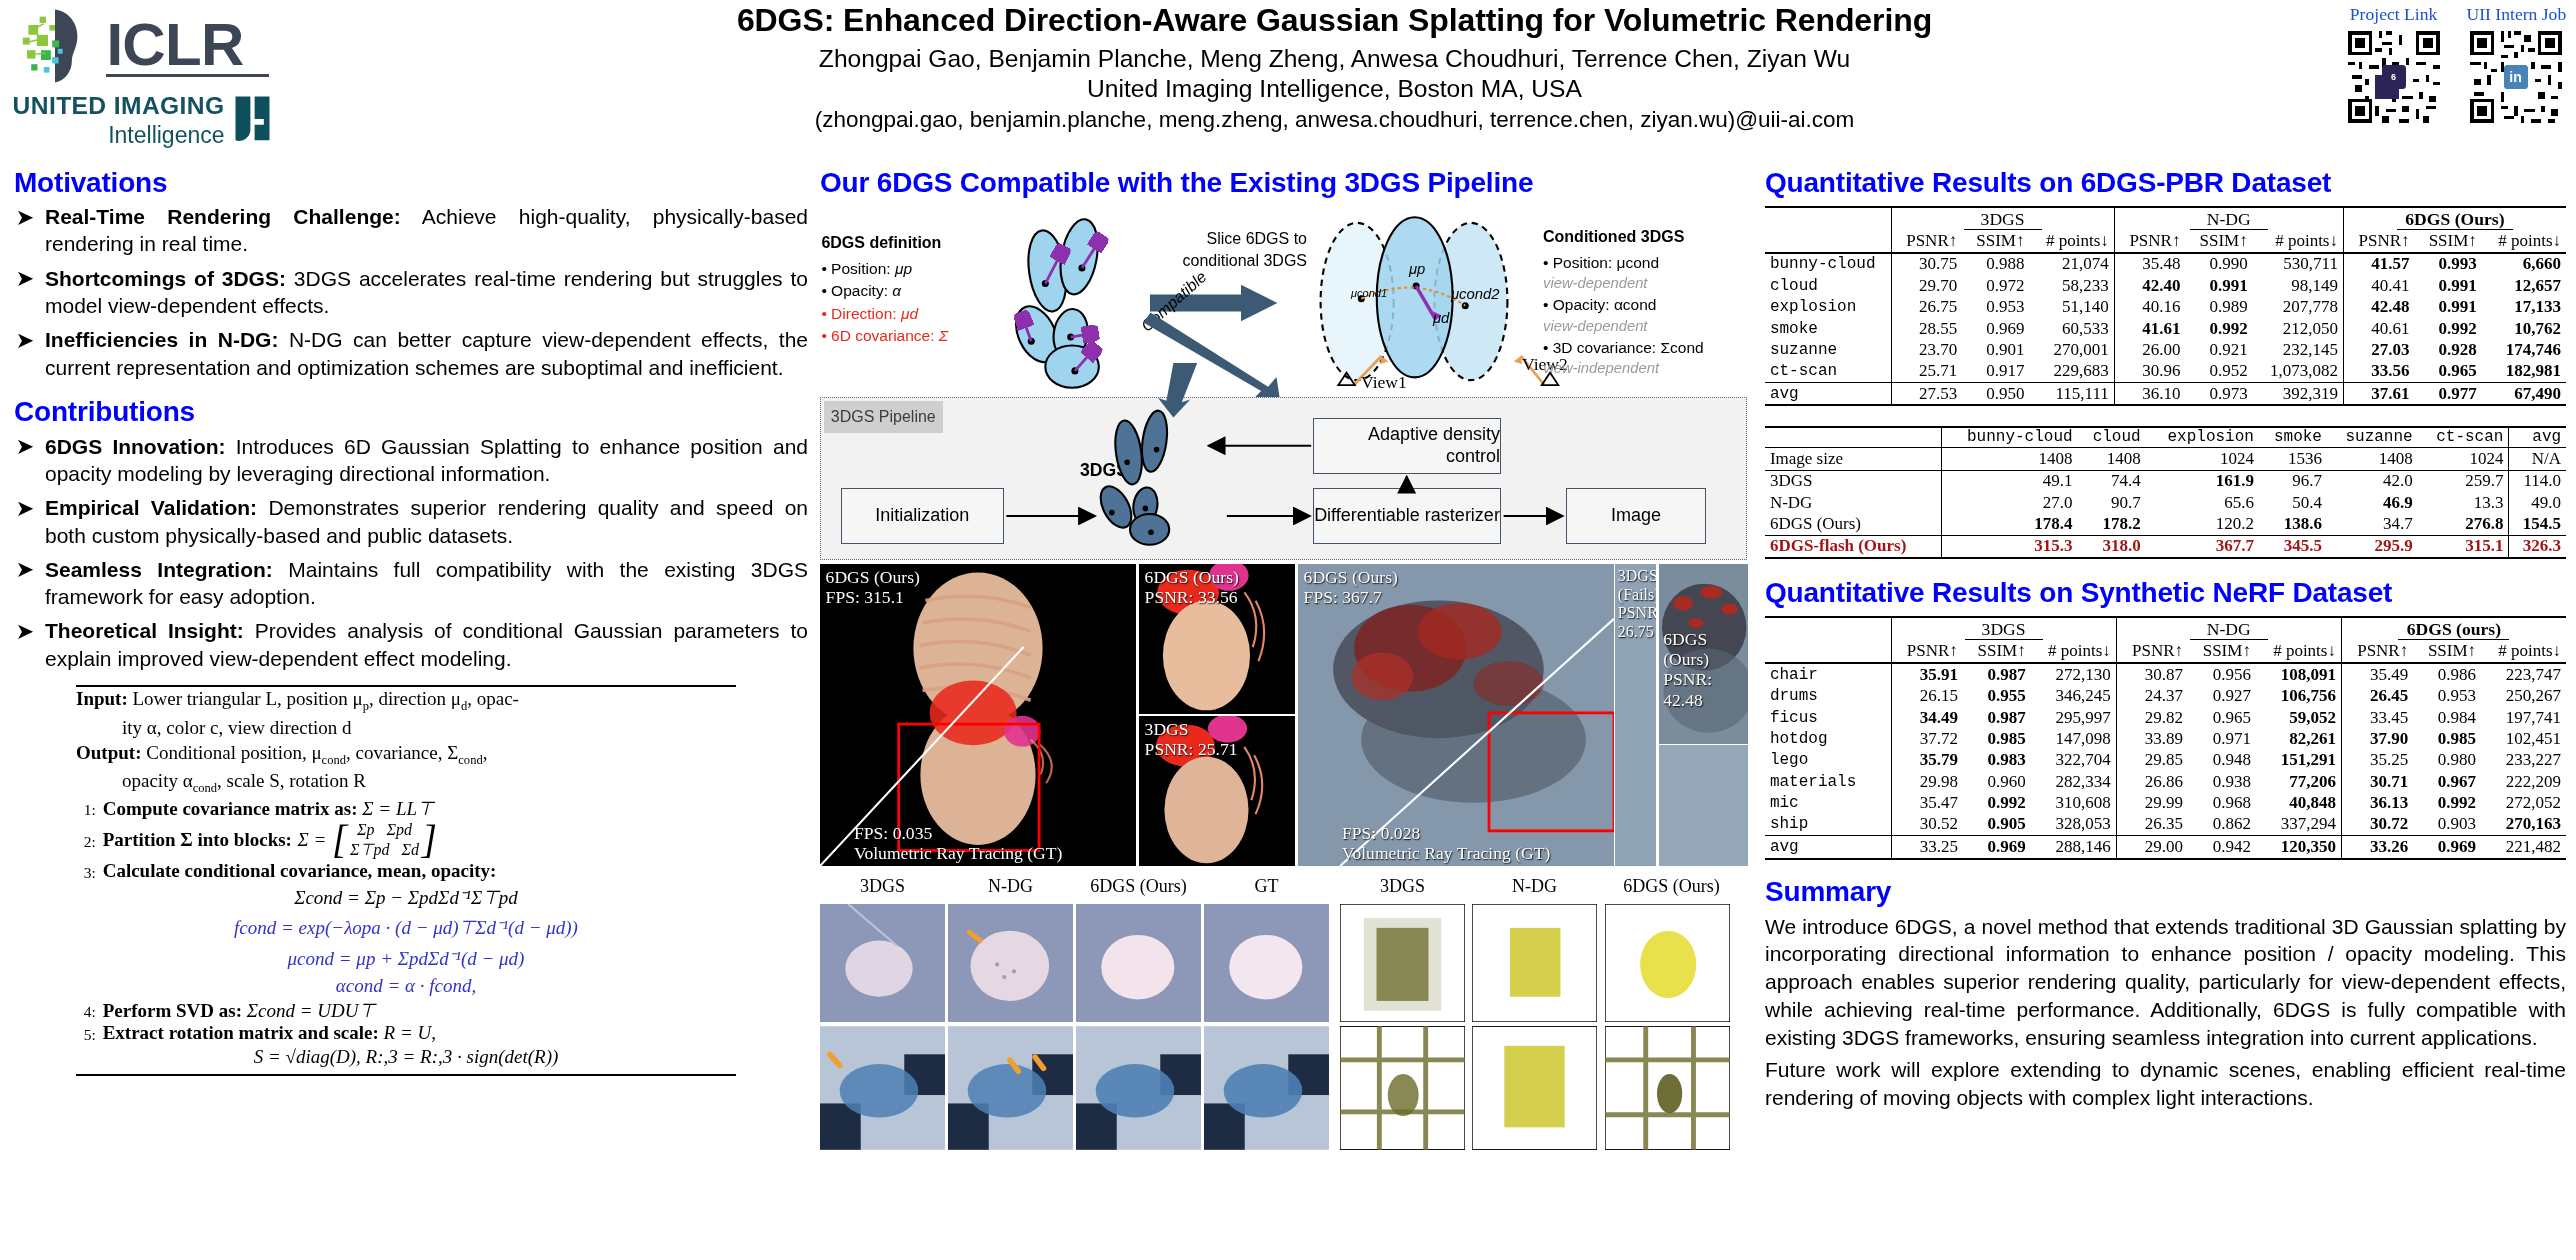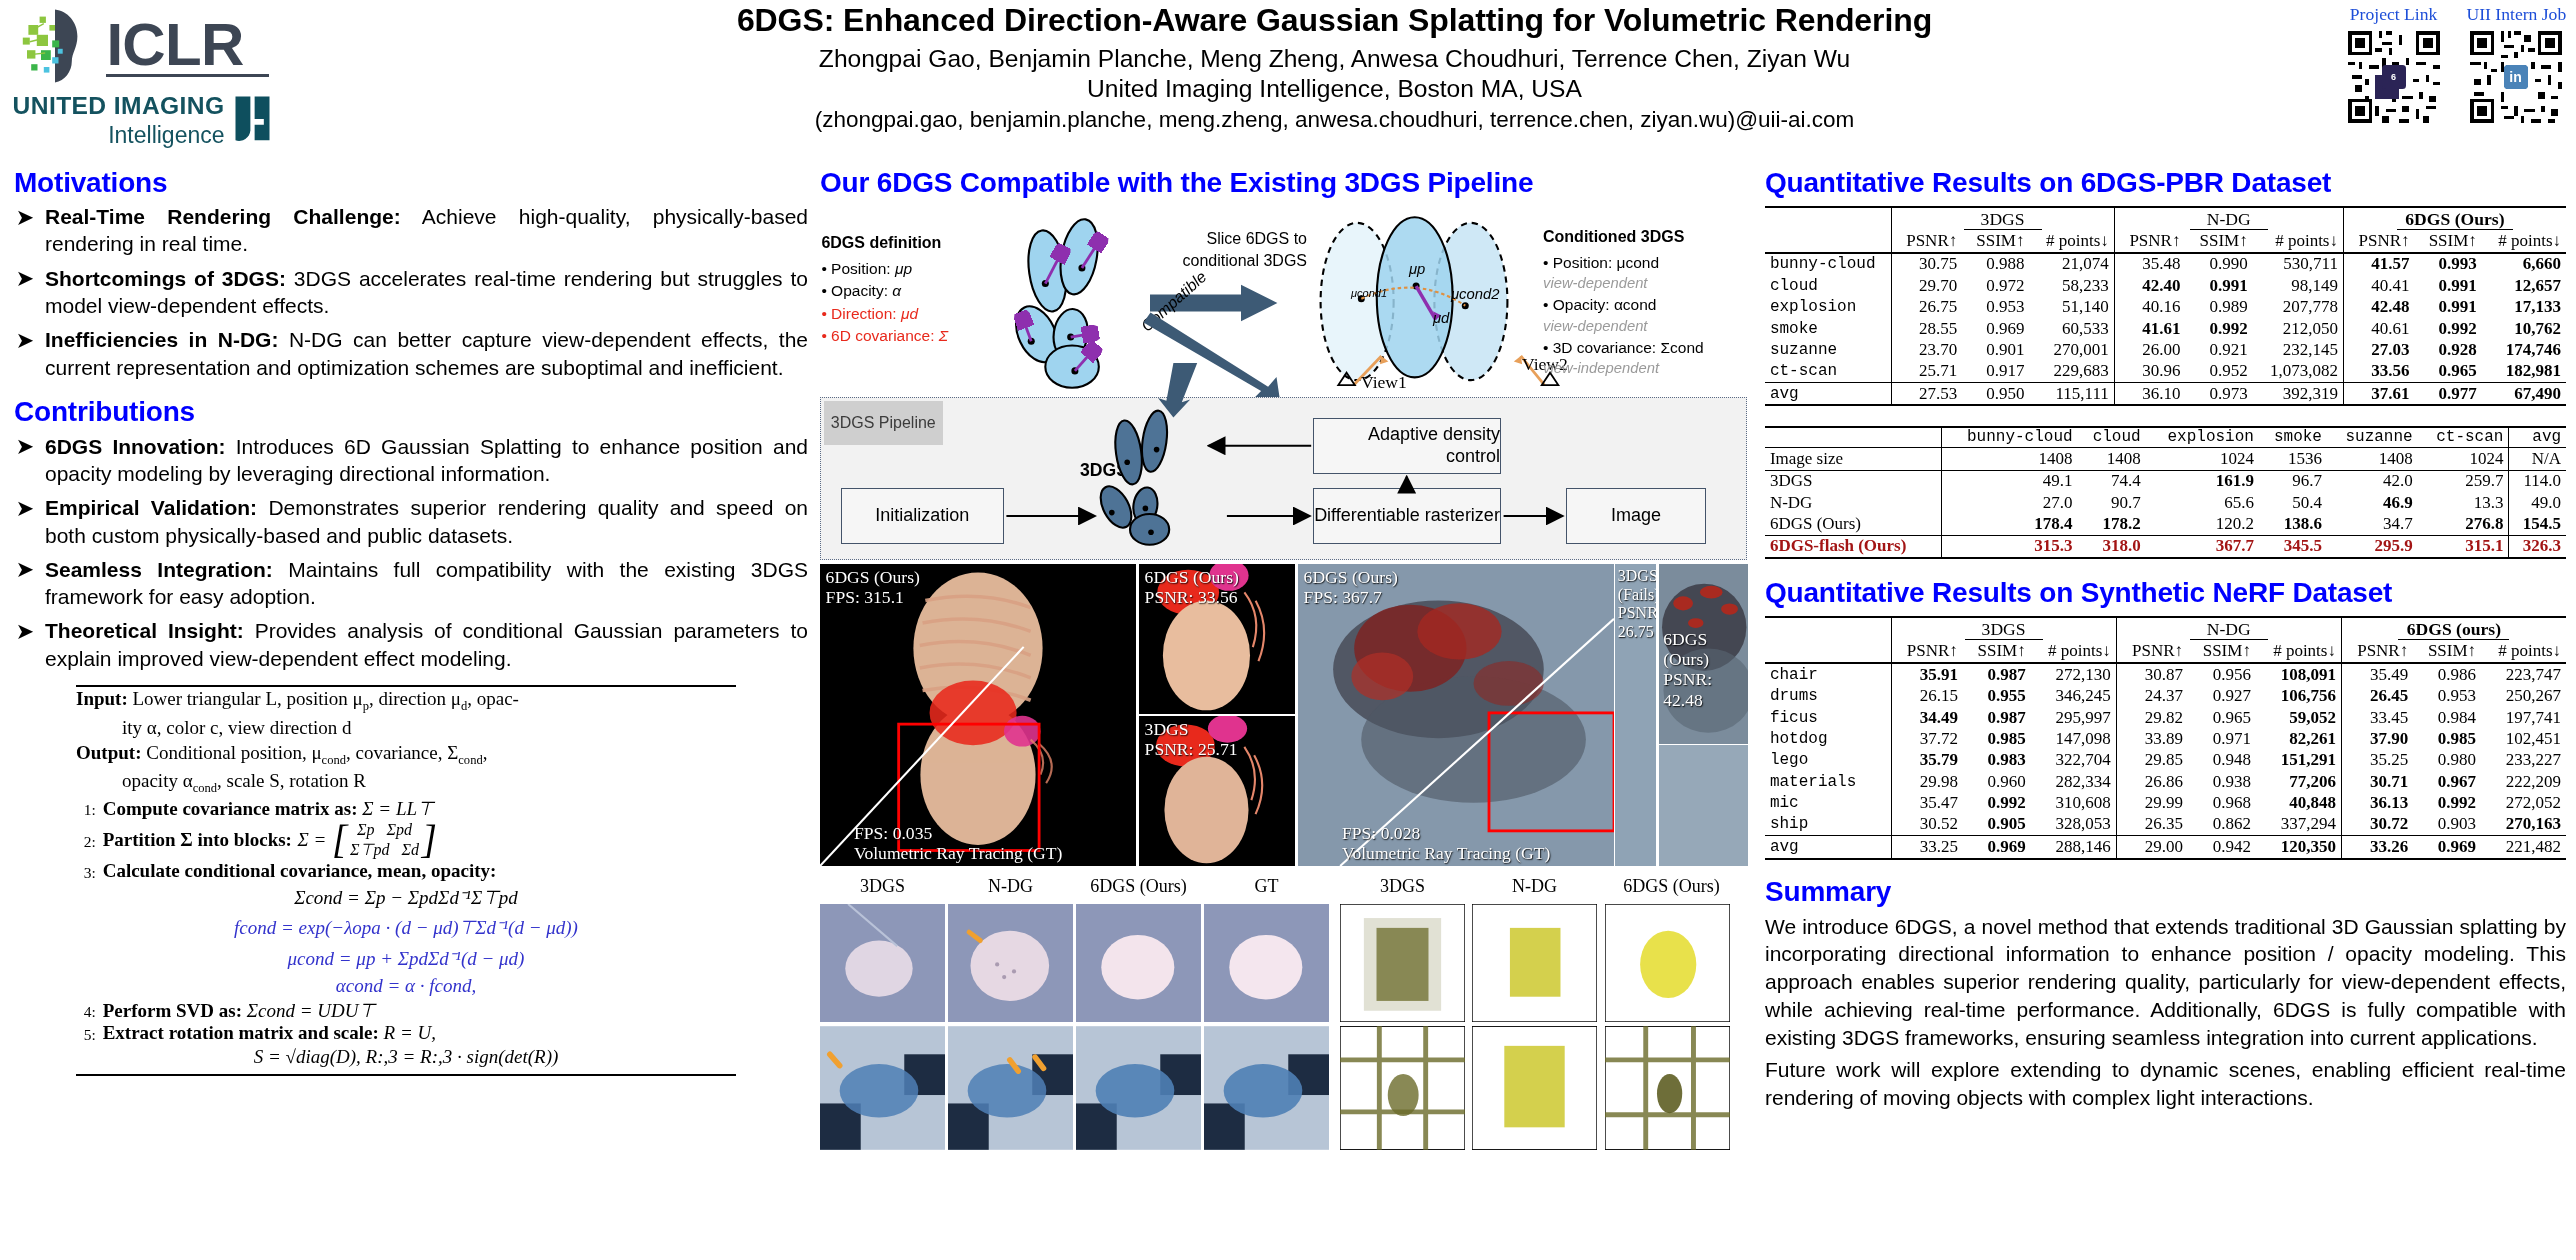--- a/index.html
+++ b/index.html
@@ -89,21 +89,21 @@
   .d-gray { color:#9a9a9a; font-style:italic; font-size:14.8px; line-height:1.35;}
   .slice-lbl { position:absolute; left: 325px; top: 25px; width: 162px;
                font-size:16px; color:#000; text-align:right; line-height:1.35;}
   .compat-lbl { position:absolute; left: 318px; top: 119px; font-size:16px;
                 transform: rotate(-42deg); transform-origin: left top; font-style:italic;}
 
   
   .pipeline { position:relative; width: 927px; height: 163px;
               border: 1.4px dotted #5b6b85; background:#f2f2f2; margin-top: 2.8px; }
   .pipe-tag { position:absolute; left:2.8px; top:2.8px; background:#cfcfcf; color:#3c3c3c;
-              font-size:16px; padding:13px 7px; }
+              font-size:16px; padding:7px 7px; }
   .pbox { position:absolute; background:#f6f6f6; border:1.4px solid #44546a;
           display:flex; align-items:center; justify-content:center;
           text-align:right; font-size:18px; color:#000; line-height:1.2; }
 
   
   .gallery { position:relative; width:927px; height: 309px; margin-top:4.2px; }
   .gcell { position:absolute; overflow:hidden; }
   .ovl { position:absolute; color:#fff; font-family:"Liberation Serif", serif;
          font-size:17.6px; line-height:1.16; text-shadow: 0.7px 0.7px 1.4px #000; }
 

